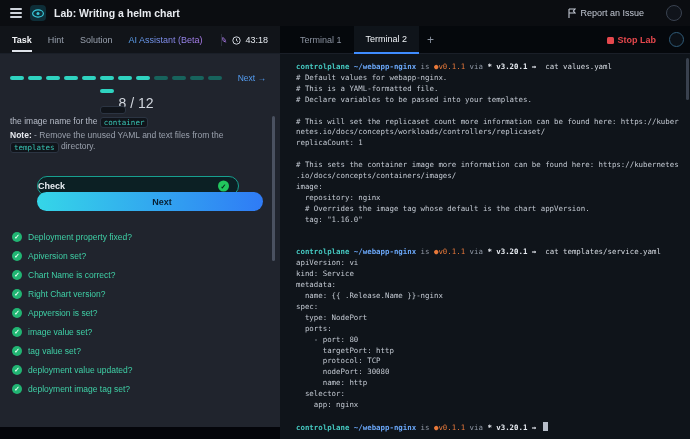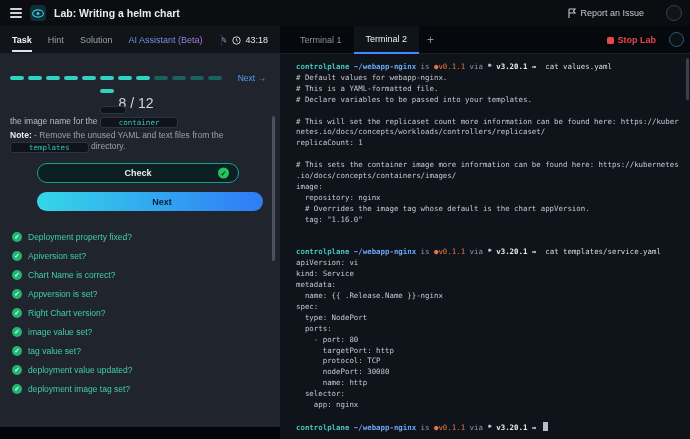--- a/index.html
+++ b/index.html
@@ -40,27 +40,27 @@
 
   .dash-row{position:absolute;left:10px;top:22px;display:flex;gap:4px;}
   .dash{width:14px;height:4px;border-radius:2px;}
   .dash.on{background:#2fd3c0;}
   .dash.off{background:#17635c;}
   .dash-single{position:absolute;left:100px;top:35px;width:14px;height:4px;border-radius:2px;background:#2fd3c0;}
   .next-link{position:absolute;right:14px;top:19px;font-size:8.5px;color:#549df2;cursor:pointer;}
   .progress-label{position:absolute;left:0;top:41px;width:272px;text-align:center;font-size:14px;color:#d2d7de;}
   .partial-chip{position:absolute;left:100px;top:52px;width:26px;height:8px;background:#10141a;border:1px solid #2b3442;border-radius:3px;box-sizing:border-box;}
 
-  .chip{display:inline-block;background:#10141a;color:#39c6b5;border:1px solid #2b3442;border-radius:3px;padding:0 18px;font-family:"DejaVu Sans Mono",monospace;font-size:7.5px;line-height:9px;vertical-align:-1px;}
+  .chip{display:inline-block;background:#10141a;color:#39c6b5;border:1px solid #2b3442;border-radius:3px;padding:0 3px;font-family:"DejaVu Sans Mono",monospace;font-size:7.5px;line-height:9px;vertical-align:-1px;}
 
   .instruction{position:absolute;left:10px;top:62px;right:18px;font-size:8.5px;color:#b6bcc8;}
   .note{position:absolute;left:10px;top:76px;width:240px;font-size:8.5px;line-height:11px;color:#9aa1ad;}
   .note b{color:#e8ebf0;}
 
-  .check-btn{position:absolute;left:37px;top:109px;width:202px;height:20px;border-radius:10px;border:1.5px solid #17a08f;background:#0c2024;color:#e9edf2;font-size:9px;font-weight:600;display:flex;align-items:center;justify-content:center;box-sizing:border-box;cursor:pointer;}
+  .check-btn{position:absolute;left:37px;top:122px;width:202px;height:20px;border-radius:10px;border:1.5px solid #17a08f;background:#0c2024;color:#e9edf2;font-size:9px;font-weight:600;display:flex;align-items:center;box-sizing:border-box;cursor:pointer;}
   .check-btn .cc{position:absolute;right:9px;top:50%;transform:translateY(-50%);}
   .cc{width:11px;height:11px;border-radius:50%;background:#22c55e;color:#06251a;font-size:7px;font-weight:700;display:flex;align-items:center;justify-content:center;}
   .next-btn{position:absolute;left:37px;top:138px;width:202px;height:19px;border-radius:10px;background:linear-gradient(90deg,#35d6e8,#2f7bf6);color:#082033;font-size:9px;font-weight:700;display:flex;align-items:center;justify-content:center;cursor:pointer;padding-left:24px;}
 
   .checklist{position:absolute;left:12px;top:178px;right:10px;}
   .ci{display:flex;align-items:center;margin-bottom:9px;}
   .ci-icon{flex:0 0 10px;width:10px;height:10px;border-radius:50%;background:#21b573;color:#eafff3;font-size:6.5px;font-weight:700;display:flex;align-items:center;justify-content:center;}
   .ci-label{margin-left:6px;font-size:8.5px;color:#3fd0a6;}
 
   
@@ -174,25 +174,25 @@
         <div class="ci">
           <span class="ci-icon">✓</span>
           <span class="ci-label">Apiversion set?</span>
         </div>
         <div class="ci">
           <span class="ci-icon">✓</span>
           <span class="ci-label">Chart Name is correct?</span>
         </div>
         <div class="ci">
           <span class="ci-icon">✓</span>
+          <span class="ci-label">Right Chart version?</span>
+        </div>
+        <div class="ci">
+          <span class="ci-icon">✓</span>
           <span class="ci-label">Appversion is set?</span>
-        </div>
-        <div class="ci">
-          <span class="ci-icon">✓</span>
-          <span class="ci-label">Right Chart version?</span>
         </div>
         <div class="ci">
           <span class="ci-icon">✓</span>
           <span class="ci-label">image value set?</span>
         </div>
         <div class="ci">
           <span class="ci-icon">✓</span>
           <span class="ci-label">tag value set?</span>
         </div>
         <div class="ci">

